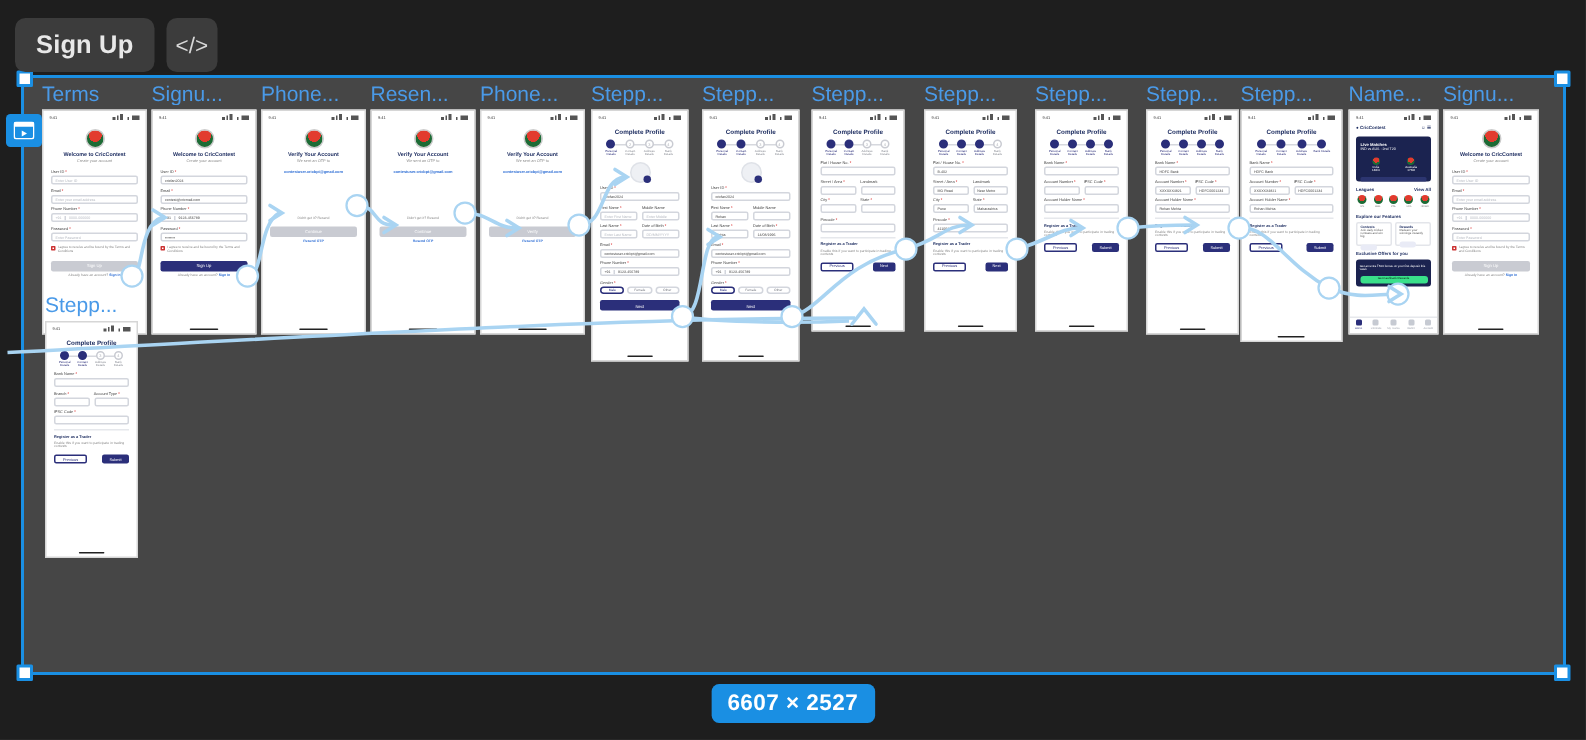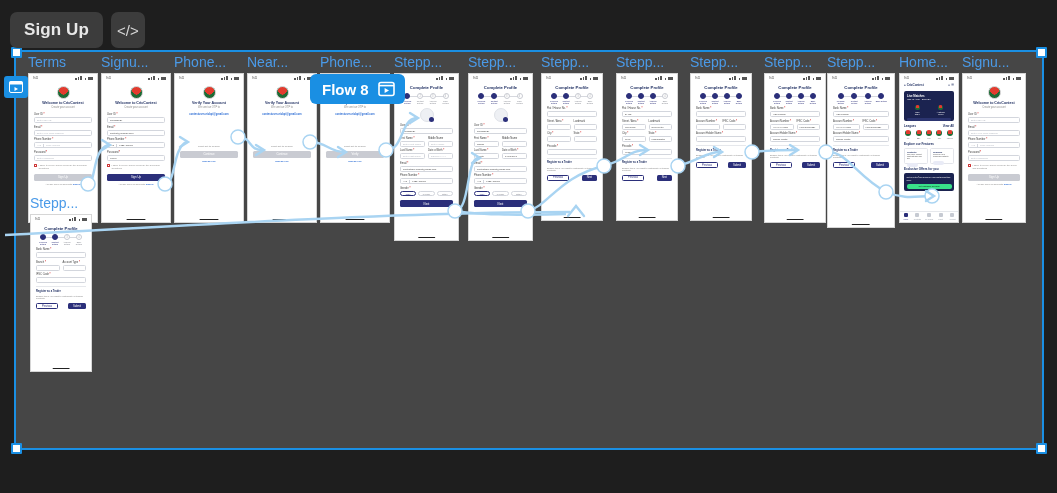--- a/index.html
+++ b/index.html
@@ -330,21 +330,21 @@
               <div class="t-sub" style="color:#2b6cd4;font-weight:700">contestuser.cricbpt@gmail.com</div>
               <div style="height:22px"></div>
               <div class="tiny-note">Didn't get it? Resend</div>
               <div class="btn-primary disabled">Continue</div>
               <div class="tiny-note" style="color:#2b6cd4;font-weight:700">Resend OTP</div>
             </div>
             <div class="home-ind"></div>
           </div>
         </div>
         <div class="frame" style="left: 247px; top: 55px; width: 70px;">
-          <div class="frame-label">Near...</div>
+          <div class="frame-label">Resen...</div>
           <div class="phone" style="width:70px;height:150px">
             <div class="status-bar">
               <span>9:41</span>
               <span class="sb-dots">
                 <i style="height:2px"></i>
                 <i style="height:3px"></i>
                 <i style="height:4px"></i>
                 <i style="height:2.5px;margin-left:2px"></i>
                 <i style="height:3px;width:5px;margin-left:1px"></i>
               </span>
@@ -841,21 +841,21 @@
               <div class="tiny-note" style="text-align:left">Enable this if you want to participate in trading contests</div>
               <div style="display:flex;justify-content:space-between;margin-top:4px">
                 <div class="btn-ghost">Previous</div>
                 <div class="btn-sm">Submit</div>
               </div>
             </div>
             <div class="home-ind"></div>
           </div>
         </div>
         <div class="frame" style="left: 899px; top: 55px; width: 60px;">
-          <div class="frame-label">Home...</div>
+          <div class="frame-label">Name...</div>
           <div class="phone" style="width:60px;height:150px">
             <div class="status-bar">
               <span>9:41</span>
               <span class="sb-dots">
                 <i style="height:2px"></i>
                 <i style="height:3px"></i>
                 <i style="height:4px"></i>
                 <i style="height:2.5px;margin-left:2px"></i>
                 <i style="height:3px;width:5px;margin-left:1px"></i>
               </span>
@@ -1021,29 +1021,20 @@
   </div>
 
   <div class="flow-start-icon">
     <svg width="14" height="12" viewBox="0 0 14 12">
         <rect x="0.5" y="0.5" width="13" height="11" rx="1.5" fill="none" stroke="#fff" stroke-width="1"></rect>
         <rect x="0.5" y="0.5" width="13" height="3" fill="#fff"></rect>
         <path d="M5.5 6 L9 8 L5.5 10 Z" fill="#fff"></path>
       </svg>
   </div>
 
-  <div class="flow-badge">
-    <span>Flow 8</span>
-    <span class="fb-icon">
-      <svg width="17" height="16" viewBox="0 0 17 16">
-          <rect x="1" y="1.5" width="15" height="13" rx="2" fill="none" stroke="#fff" stroke-width="1.6"></rect>
-          <path d="M1 4.6 H16" stroke="#fff" stroke-width="1.6"></path>
-          <path d="M6.6 7 L11 9.5 L6.6 12 Z" fill="#fff"></path>
-        </svg>
-    </span>
-  </div>
 
   <div class="sel-handle h-tl"></div>
   <div class="sel-handle h-tr"></div>
   <div class="sel-handle h-bl"></div>
   <div class="sel-handle h-br"></div>
 
+  <div class="dim-badge">6607 × 2527</div>
 </div>
 
 </body></html>

